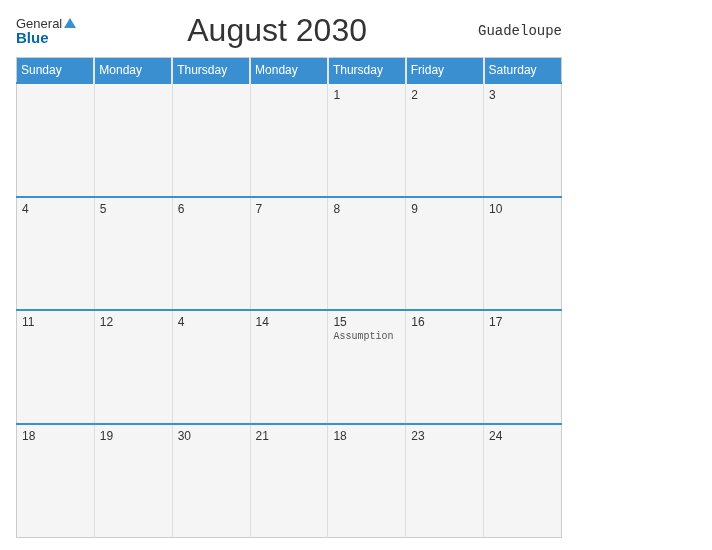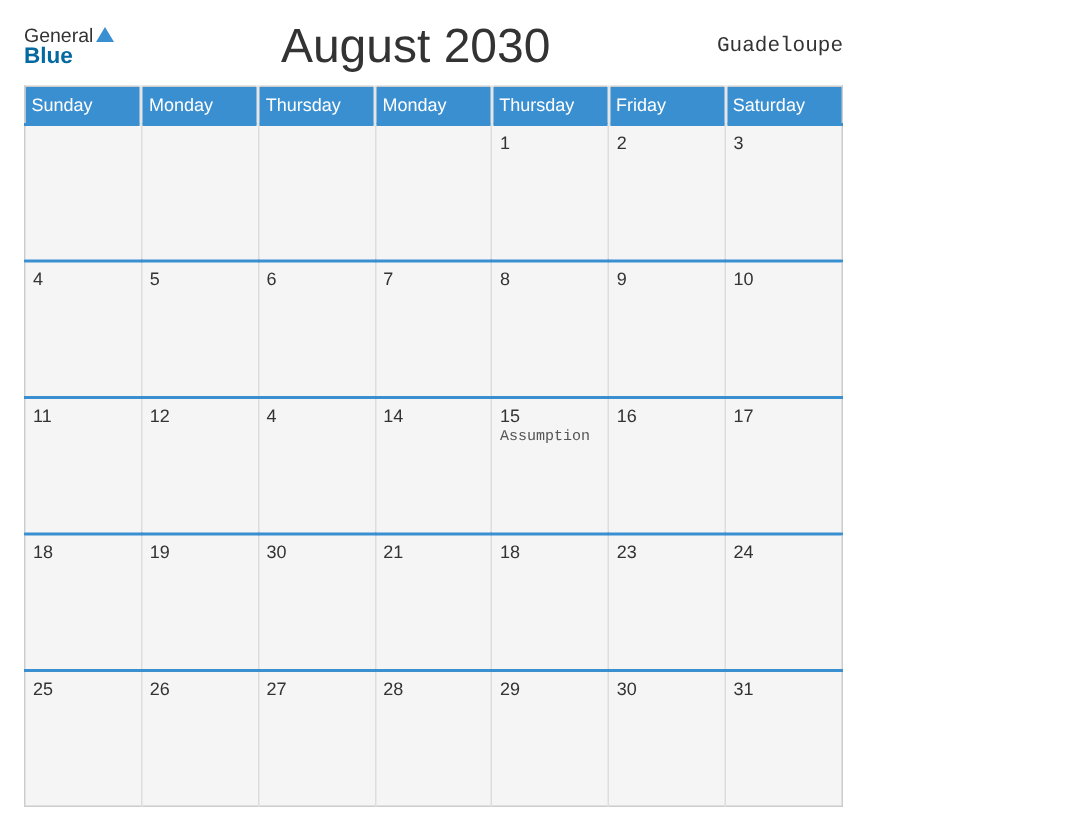--- a/index.html
+++ b/index.html
@@ -222,38 +222,15 @@
           <td>
             <span class="day-num">18</span>
           </td>
           <td>
             <span class="day-num">23</span>
           </td>
           <td>
             <span class="day-num">24</span>
           </td>
         </tr>
-        <tr>
-          <td>
-            <span class="day-num">25</span>
-          </td>
-          <td>
-            <span class="day-num">26</span>
-          </td>
-          <td>
-            <span class="day-num">27</span>
-          </td>
-          <td>
-            <span class="day-num">28</span>
-          </td>
-          <td>
-            <span class="day-num">29</span>
-          </td>
-          <td>
-            <span class="day-num">30</span>
-          </td>
-          <td>
-            <span class="day-num">31</span>
-          </td>
-        </tr>
       </tbody>
   </table>
 </div>
 
 </body></html>

